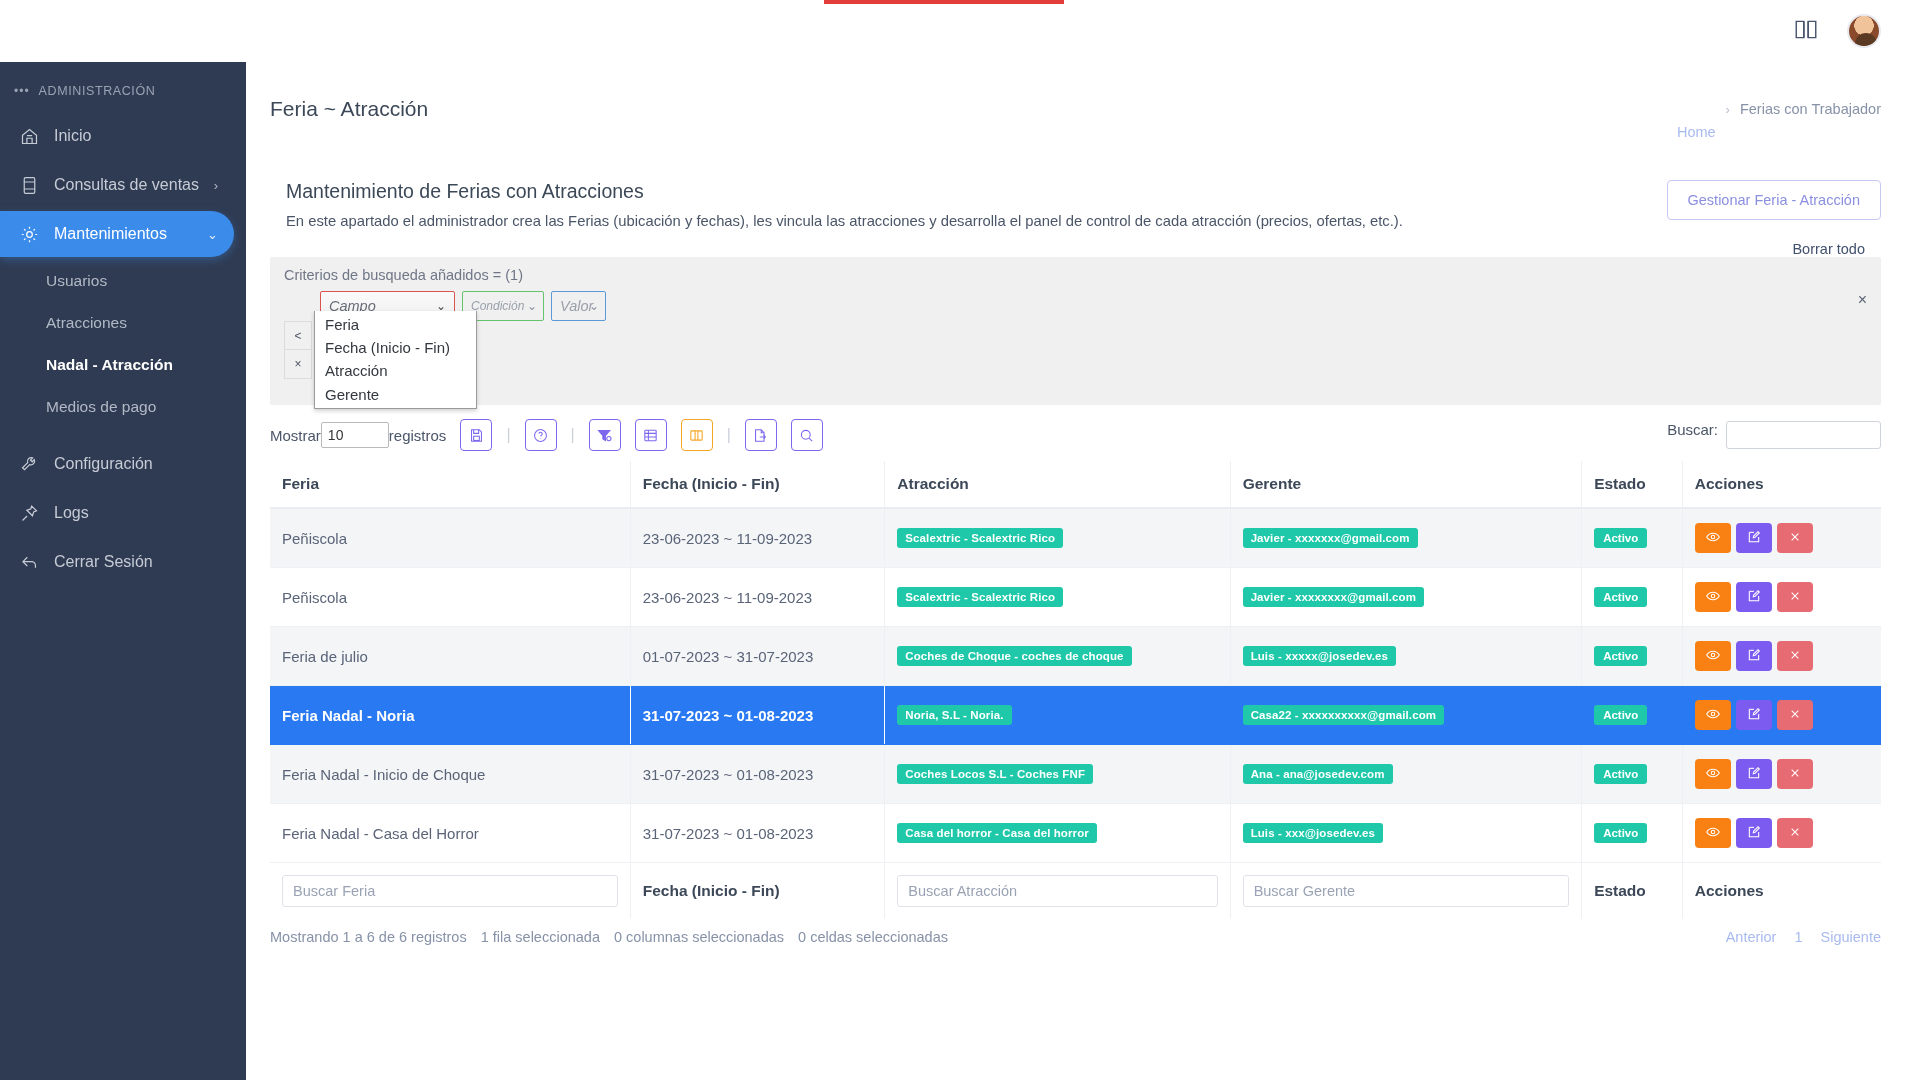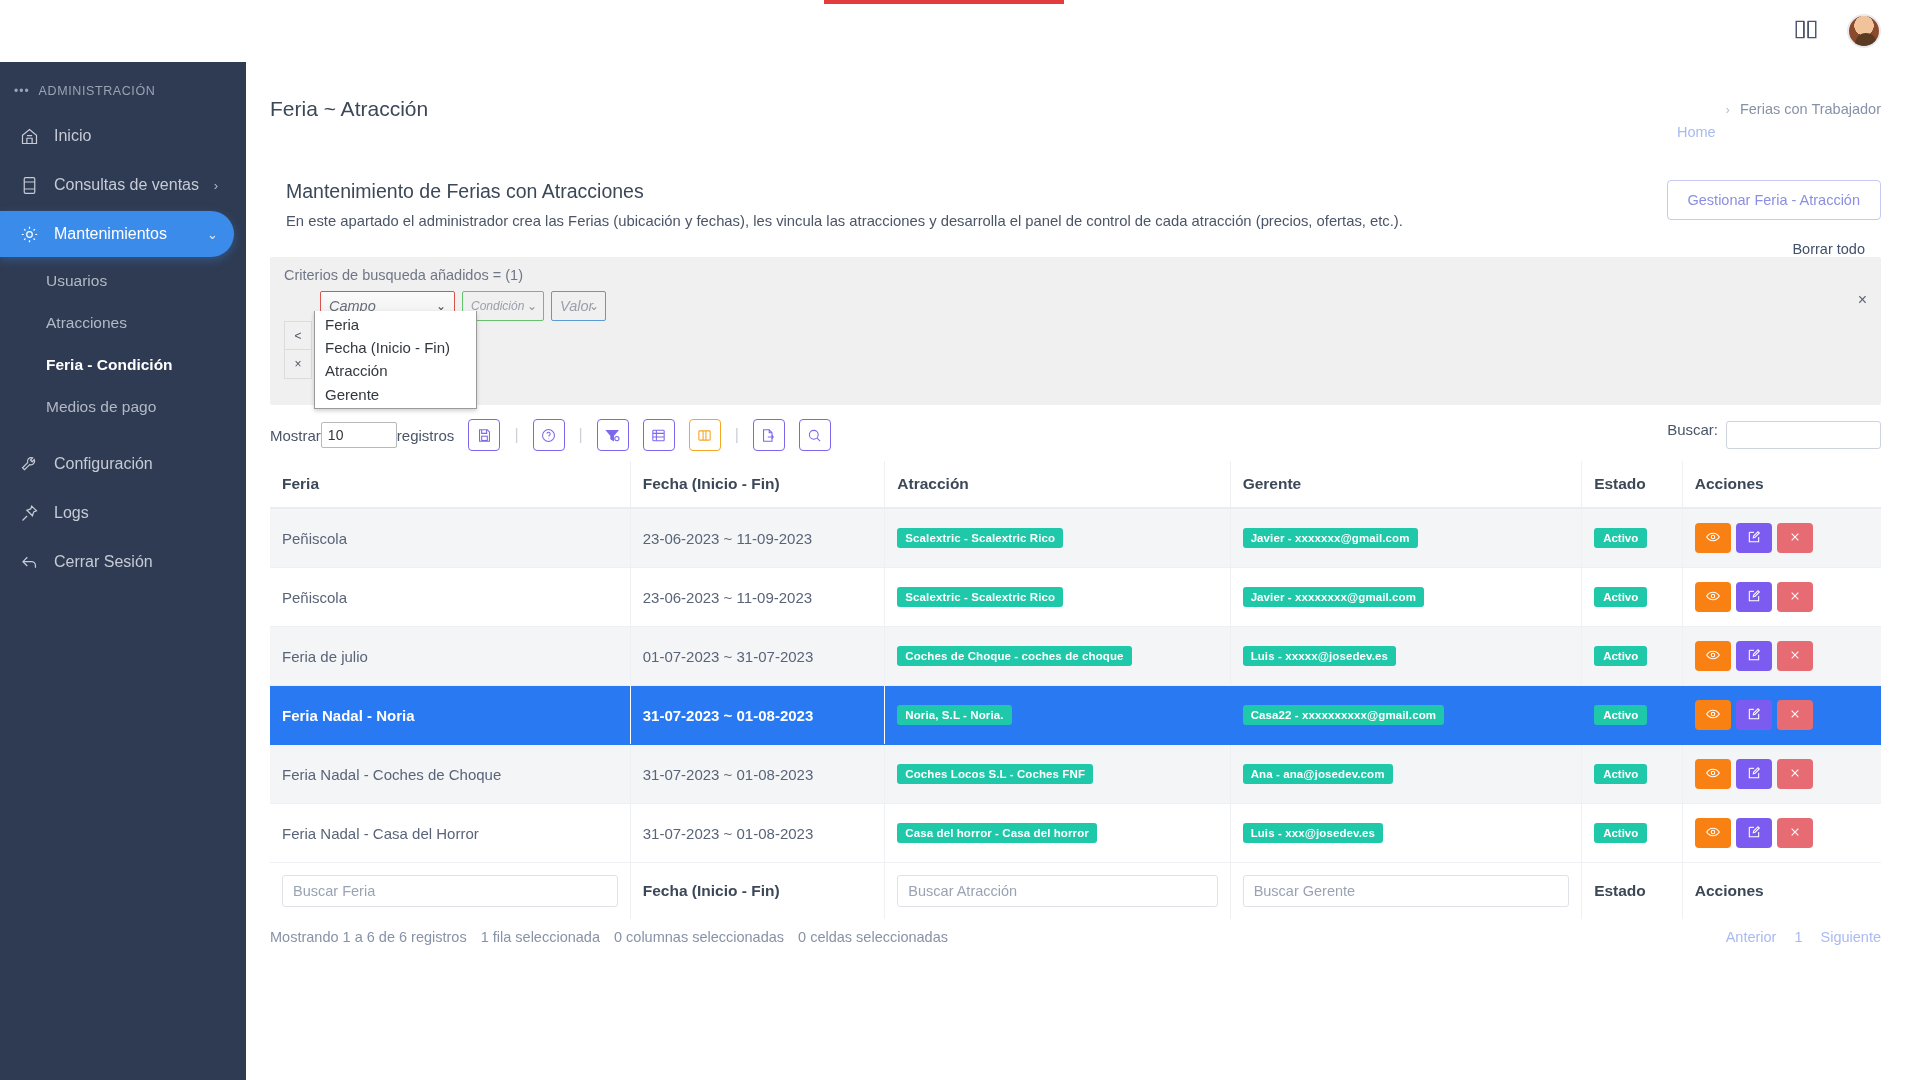--- a/index.html
+++ b/index.html
@@ -151,21 +151,21 @@
     line-height:1.28;
   }
 
   
   .tabletools {
     display:flex; align-items:center; margin:14px 24px 0 24px; position:relative;
   }
   .mostrar { font-size:15px; color:#4a5568; display:flex; align-items:center; gap:0; }
   .len-select {
     appearance:none; -webkit-appearance:none;
-    width:76px; height:26px; padding:2px 6px;
+    width:68px; height:26px; padding:2px 6px;
     border:1px solid #b9b9b9; border-radius:2px; background:#fff;
     font-family:"Liberation Sans", sans-serif; font-size:14px; color:#333; cursor:pointer;
   }
   .tbtn {
     width:32px; height:32px; margin-left:14px;
     border:1px solid #7b68ee; border-radius:4px; background:#fff;
     display:flex; align-items:center; justify-content:center; cursor:pointer;
   }
   .tbtn svg { width:17px; height:17px; stroke:#7b68ee; fill:none; stroke-width:1.5; }
   .tbtn.orange { border-color:#f5a623; }
@@ -279,21 +279,21 @@
             <circle cx="12" cy="12" r="3.2"></circle>
             <path d="M12 3.2v2.2M12 18.6v2.2M3.2 12h2.2M18.6 12h2.2M5.8 5.8l1.6 1.6M16.6 16.6l1.6 1.6M18.2 5.8l-1.6 1.6M7.4 16.6l-1.6 1.6"></path>
           </svg>
       </span>
       <span>Mantenimientos</span>
       <span class="chev">⌄</span>
     </div>
 
     <div class="side-sub">Usuarios</div>
     <div class="side-sub">Atracciones</div>
-    <div class="side-sub sel">Feria - Condición</div>
+    <div class="side-sub sel">Nadal - Atracción</div>
     <div class="side-sub">Medios de pago</div>
 
     <div class="side-gap"></div>
 
     <div class="side-item">
       <span class="ico">
         <svg viewBox="0 0 24 24">
             <path d="M15.5 4.5a4.2 4.2 0 0 0-5.6 5.3L4 15.7 6.3 18l5.9-5.9a4.2 4.2 0 0 0 5.3-5.6l-2.4 2.4-2-2z"></path>
           </svg>
       </span>
@@ -586,21 +586,21 @@
                   </button>
                   <button class="act del">
                     <span><svg viewBox="0 0 24 24">
                         <path d="M7 7l10 10M17 7 7 17"></path>
                       </svg></span>
                   </button>
                 </div>
               </td>
             </tr>
             <tr class="odd">
-              <td>Feria Nadal - Coches de Choque</td>
+              <td>Feria Nadal - Inicio de Choque</td>
               <td>31-07-2023 ~ 01-08-2023</td>
               <td><span class="badge-green">Coches Locos S.L - Coches FNF</span></td>
               <td><span class="badge-green">Ana - ana@josedev.com</span></td>
               <td><span class="badge-estado">Activo</span></td>
               <td>
                 <div class="acts">
                   <button class="act view">
                     <span><svg viewBox="0 0 24 24">
                         <path d="M2.5 12S6 6.5 12 6.5 21.5 12 21.5 12 18 17.5 12 17.5 2.5 12 2.5 12z"></path>
                         <circle cx="12" cy="12" r="2.6"></circle>

